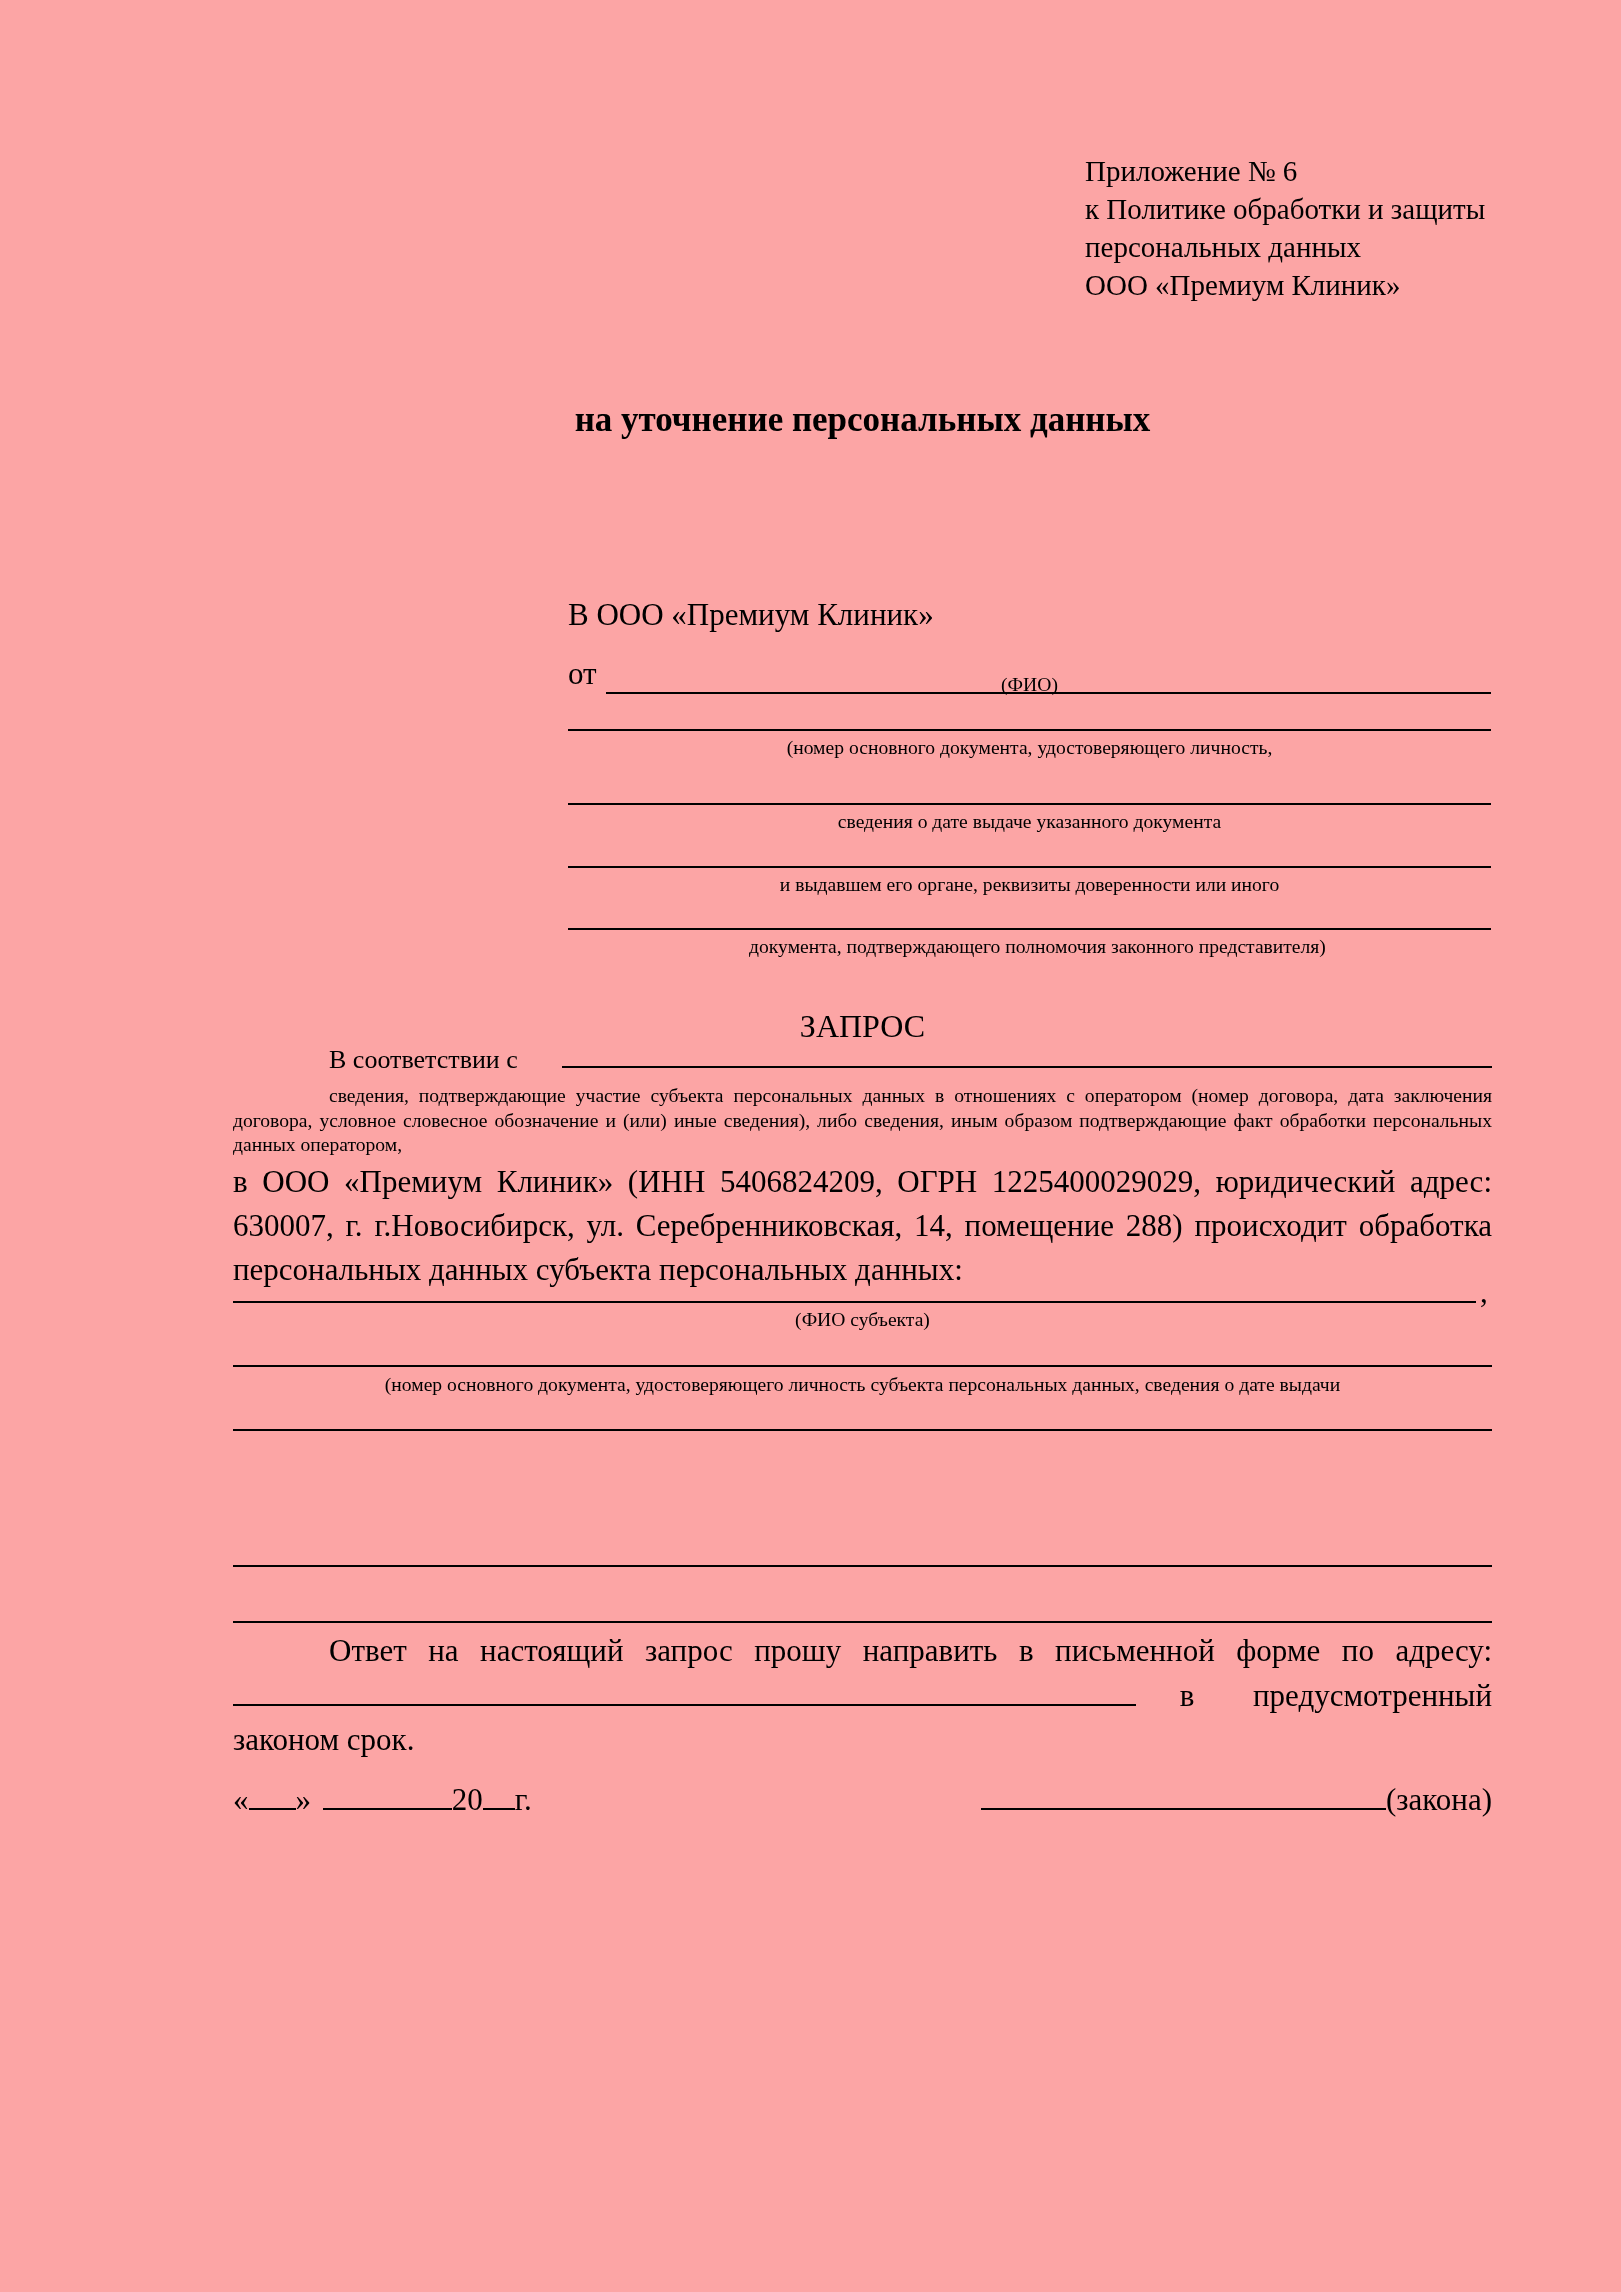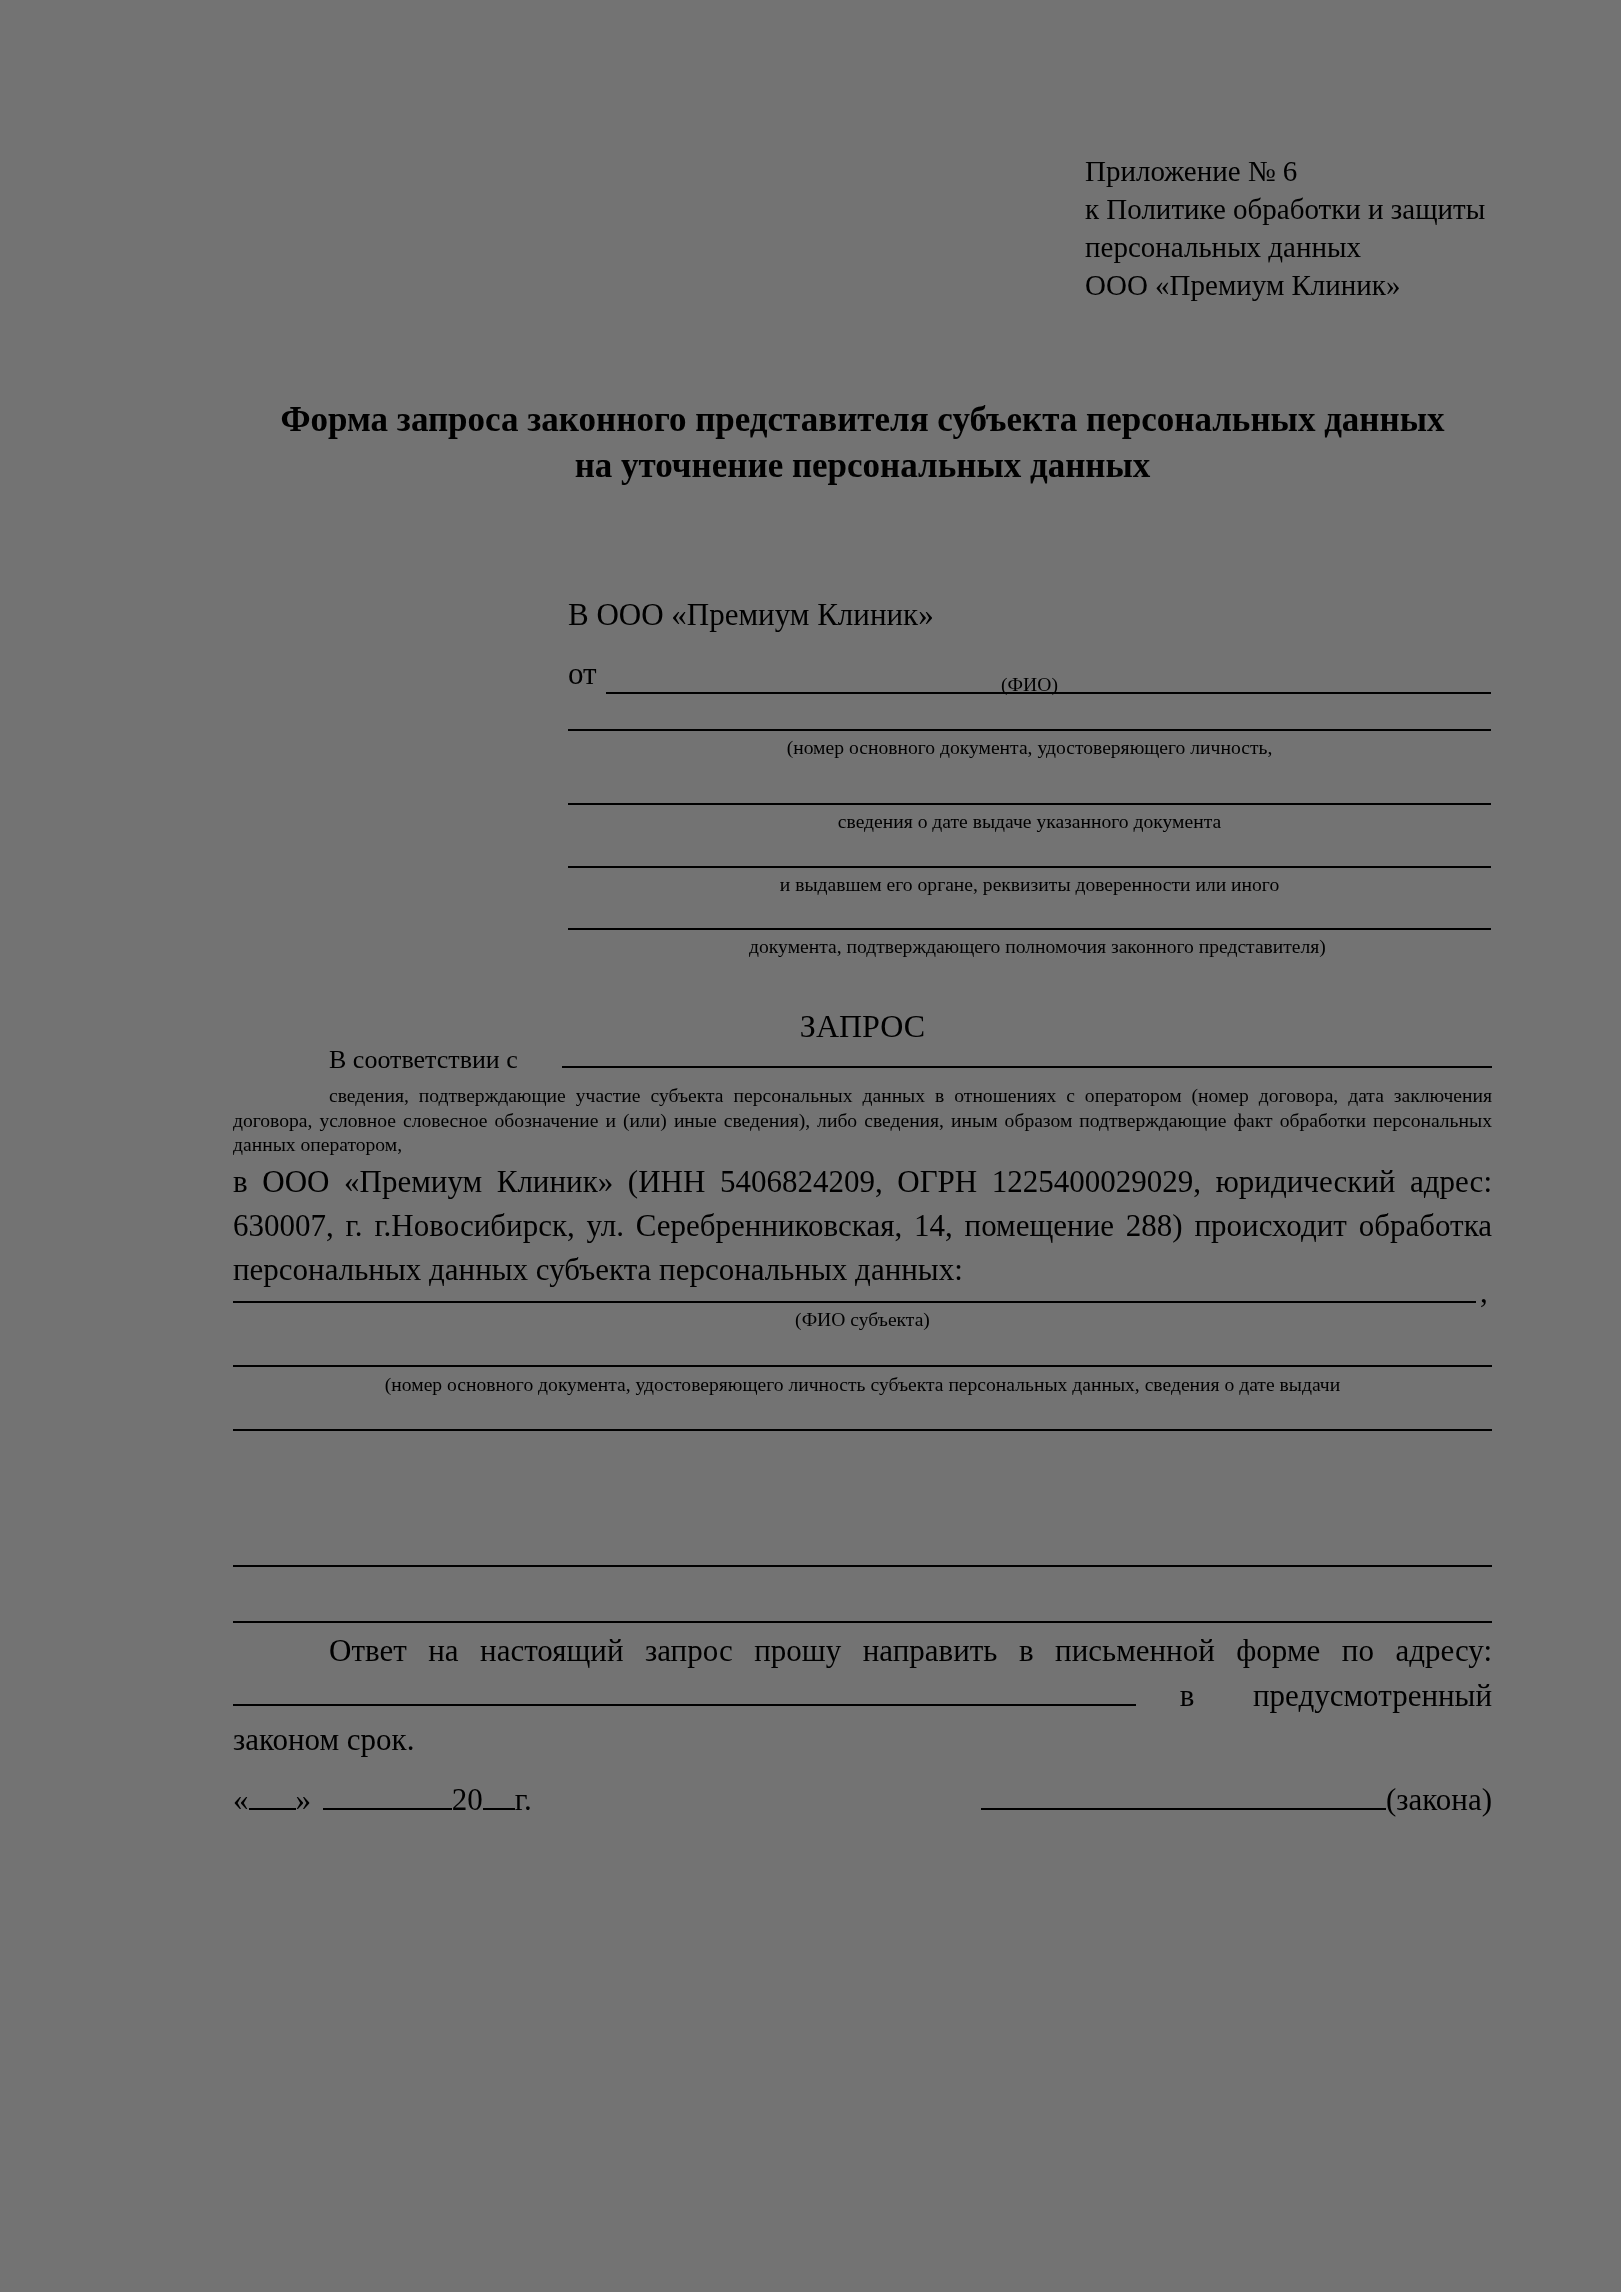--- a/index.html
+++ b/index.html
@@ -1,20 +1,20 @@
 <!DOCTYPE html>
 <html lang="ru"><head>
 <meta charset="utf-8">
 <style>
   html,body{margin:0;padding:0;background:#888;}
   .page{
     position:relative;
     width:1621px;height:2293px;
     margin:0 auto;
-    background:#737373;
+    background:#fca5a5;
     color:#000;
     font-family:"Liberation Serif","DejaVu Serif",serif;
     overflow:hidden;
   }
   .abs{position:absolute;}
   .body-text{font-size:31px;line-height:44px;}
   .caption{font-size:19.6px;line-height:23.5px;text-align:center;}
   .hline{border-top:2.9px solid #000;height:0;}
   .u{display:inline-block;border-bottom:2.9px solid #000;}
   .fill{flex:1 1 auto;border-bottom:2.9px solid #000;}
@@ -29,21 +29,20 @@
 <div class="page">
 
   <div class="abs" style="left:1085px;top:152px;font-size:29px;line-height:38px;">
     <div>Приложение № 6</div>
     <div>к Политике обработки и защиты</div>
     <div>персональных данных</div>
     <div>ООО «Премиум Клиник»</div>
   </div>
 
   <div class="abs center bold" style="left:233px;top:397px;width:1259px;font-size:35px;line-height:46px;">
-    <div>Форма запроса законного представителя субъекта персональных данных</div>
     <div>на уточнение персональных данных</div>
   </div>
 
   <div class="abs" style="left:568px;top:594px;width:923px;font-size:31px;line-height:41px;">
     <div>В ООО «Премиум Клиник»</div>
     <div class="flex-row" style="margin-top:18px;align-items:flex-end;">
       <span>от</span>
       <span class="fill" style="margin-left:9.8px;"></span>
     </div>
   </div>

